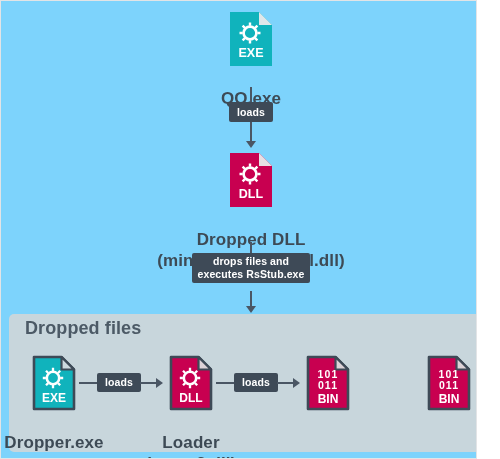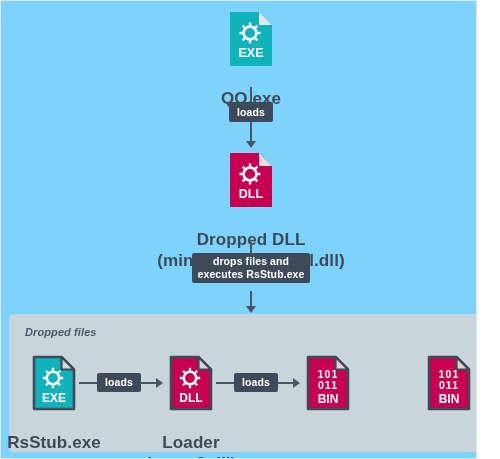--- a/index.html
+++ b/index.html
@@ -100,26 +100,25 @@
     top: 313px;
     width: 484px;
     height: 138px;
     background: #c8d6dc;
     border-radius: 5px;
     box-sizing: border-box;
   }
   #dropped-title {
     position: absolute;
     left: 16px;
-    top: 12px;
-    font-size: 11px;
+    top: 4px;
+    font-size: 18px;
     font-weight: bold;
     color: #4c5a66;
     letter-spacing: 0.1px;
-    font-style: italic;
   }
 </style>
 </head>
 <body>
 
 <div id="canvas">
 
   <div class="node" style="left:228px; top:10px; width:44px;">
     <div class="fileicon">
       <svg viewBox="0 0 44 56" xmlns="http://www.w3.org/2000/svg">
@@ -182,21 +181,21 @@
             <circle cx="21" cy="23" r="6.2"></circle>
           </g>
           <g fill="none" stroke="#ffffff" stroke-width="2.3">
             <path d="M21 12.8 v3.1 M21 30.1 v3.1 M10.8 23 h3.1 M28.1 23 h3.1
                      M14 15.8 l2.2 2.2 M26 28.1 l2.2 2.2
                      M28.2 15.8 l-2.2 2.2 M16.2 28.1 l-2.2 2.2"></path>
           </g>
           <text x="22" y="46.5" font-family="Liberation Sans, sans-serif" font-size="12" font-weight="bold" fill="#ffffff" text-anchor="middle">EXE</text>
         </svg>
       </div>
-      <div class="node-label">RsStub.exe</div>
+      <div class="node-label">Dropper.exe</div>
     </div>
 
     <div class="hline" style="left:70px; top:68px; width:20px;"></div>
     <div class="pill" style="left:88px; top:59px; width:44px; height:19px;">loads</div>
     <div class="hline" style="left:131px; top:68px; width:18px;"></div>
     <div class="arrow-right" style="left:147px; top:64px;"></div>
 
     <div class="node" style="left:160px; top:41px; width:44px;">
       <div class="fileicon">
         <svg viewBox="0 0 44 56" xmlns="http://www.w3.org/2000/svg">

